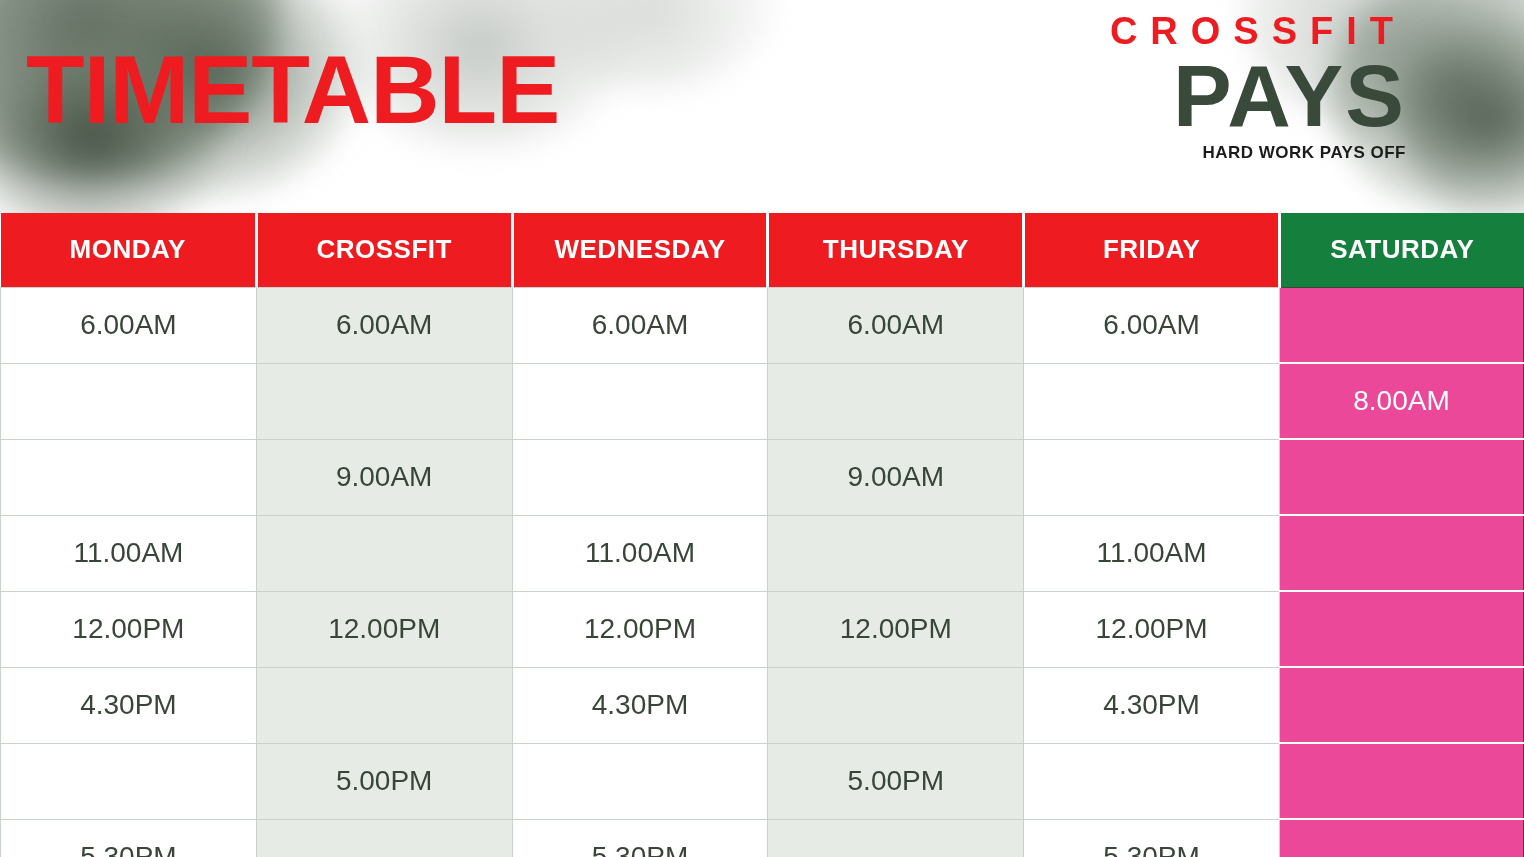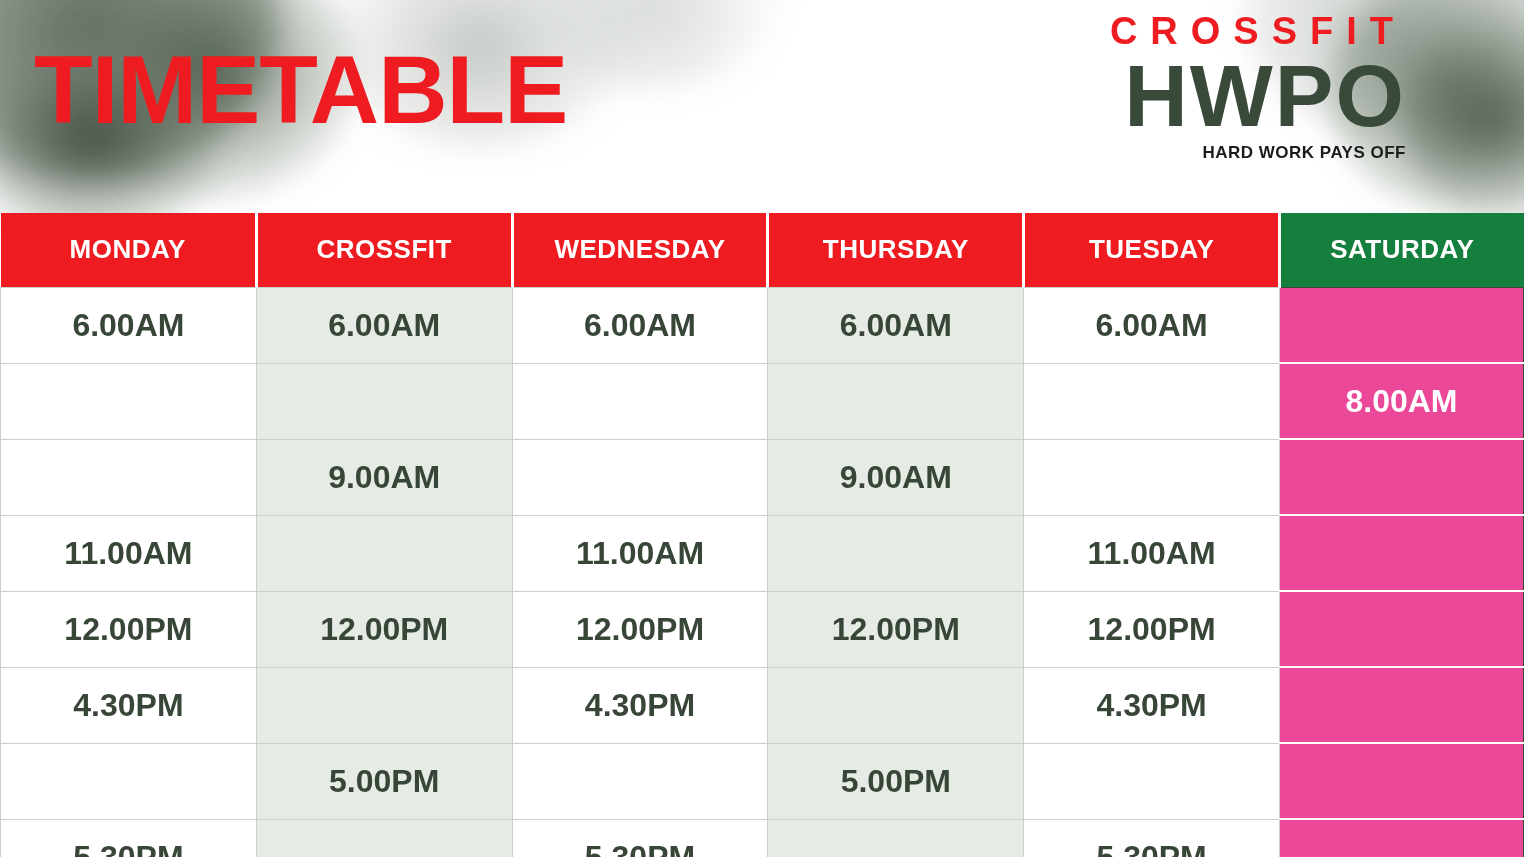--- a/index.html
+++ b/index.html
@@ -71,21 +71,21 @@
 
   
   .header {
     position: relative;
     height: 213px;
     width: 100%;
   }
 
   .title {
     position: absolute;
-    left: 34px;
+    left: 26px;
     top: 42px;
     font-size: 96px;
     line-height: 96px;
     font-weight: bold;
     letter-spacing: -1px;
     color: #ee1c20;
     font-family: "Liberation Sans", sans-serif;
     white-space: nowrap;
   }
 
@@ -146,22 +146,22 @@
     font-family: "Liberation Sans", sans-serif;
     border-right: 3px solid #ffffff;
   }
   .day-head.red { background: #ee1c20; }
   .day-head.green { background: #15803d; border-right: none; }
 
   .slot {
     height: 76px;
     text-align: center;
     vertical-align: middle;
-    font-size: 32px;
-    font-weight: bold;
+    font-size: 28px;
+    font-weight: normal;
     color: #374636;
     border: 1px solid #c9d2c8;
     font-family: "Liberation Sans", sans-serif;
   }
   .slot.white { background: #ffffff; }
   .slot.grey  { background: #e7ebe6; }
   .slot.sat {
     background: #ec4899;
     color: #ffffff;
     border: 1px solid #39493a;
@@ -181,41 +181,41 @@
   <div class="smoke smoke-tm-b"></div>
   <div class="smoke smoke-tr-a"></div>
   <div class="smoke smoke-tr-b"></div>
   <div class="smoke smoke-tr-c"></div>
 
   <div class="header">
     <div class="title">TIMETABLE</div>
 
     <div class="brand">
       <div class="brand-top">CROSSFIT</div>
-      <div class="brand-main">HWPO</div>
+      <div class="brand-main">PAYS</div>
       <div class="brand-sub">HARD WORK PAYS OFF</div>
     </div>
   </div>
 
   <table class="table">
     <colgroup>
       <col>
         <col>
         <col>
         <col>
         <col>
         <col class="col-sat">
     </colgroup>
     <thead>
       <tr>
         <th class="day-head red">MONDAY</th>
         <th class="day-head red">CROSSFIT</th>
         <th class="day-head red">WEDNESDAY</th>
         <th class="day-head red">THURSDAY</th>
-        <th class="day-head red">TUESDAY</th>
+        <th class="day-head red">FRIDAY</th>
         <th class="day-head green">SATURDAY</th>
       </tr>
     </thead>
     <tbody>
       <tr>
         <td class="slot white">6.00AM</td>
         <td class="slot grey">6.00AM</td>
         <td class="slot white">6.00AM</td>
         <td class="slot grey">6.00AM</td>
         <td class="slot white">6.00AM</td>

